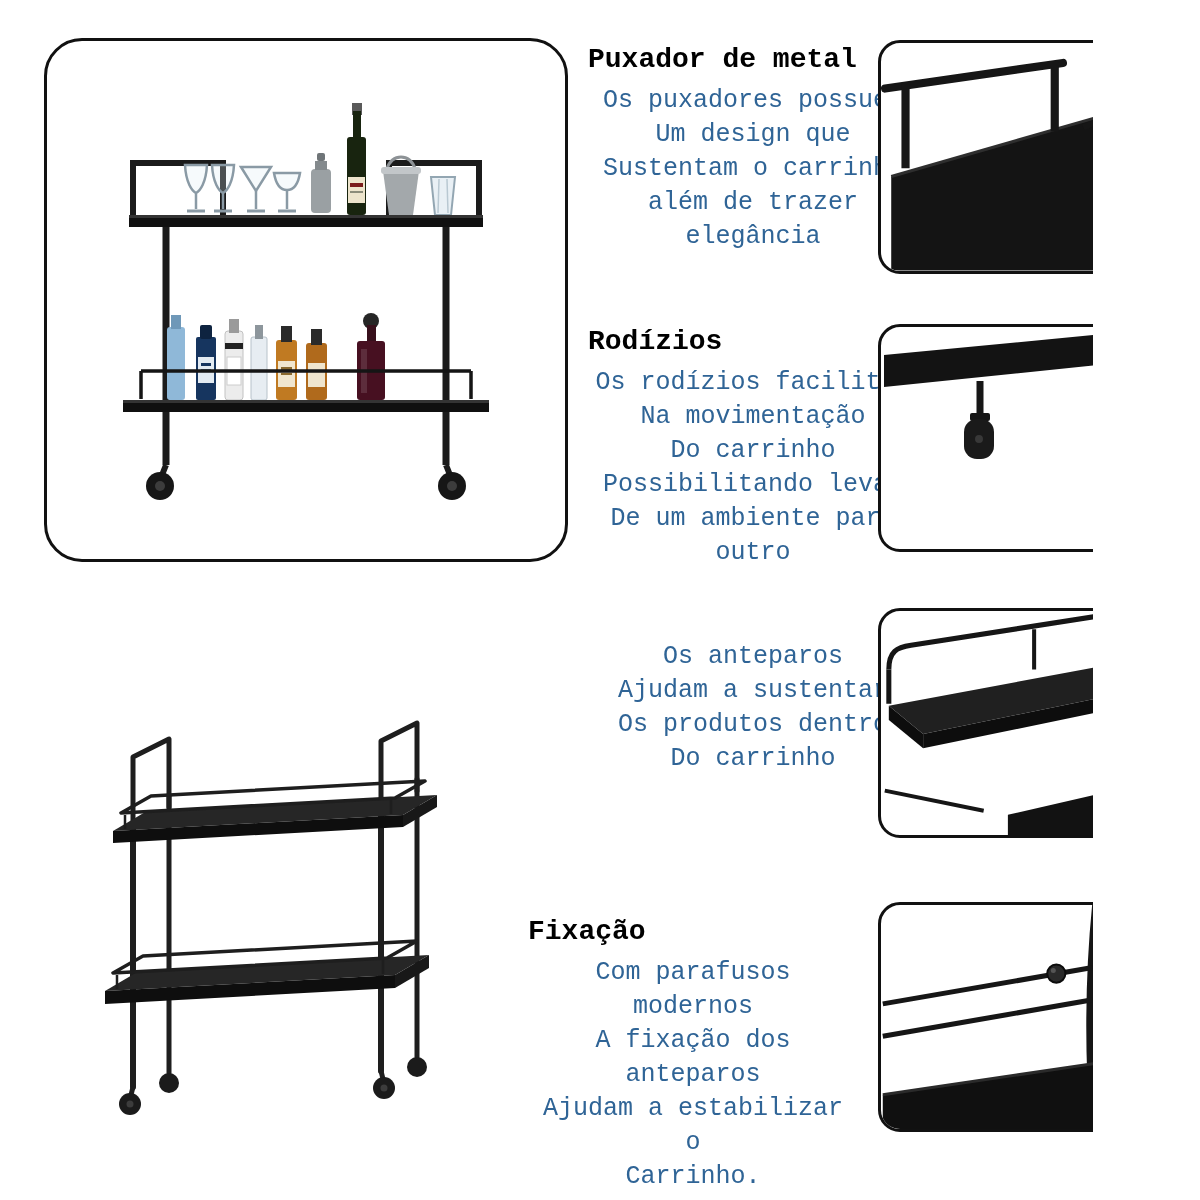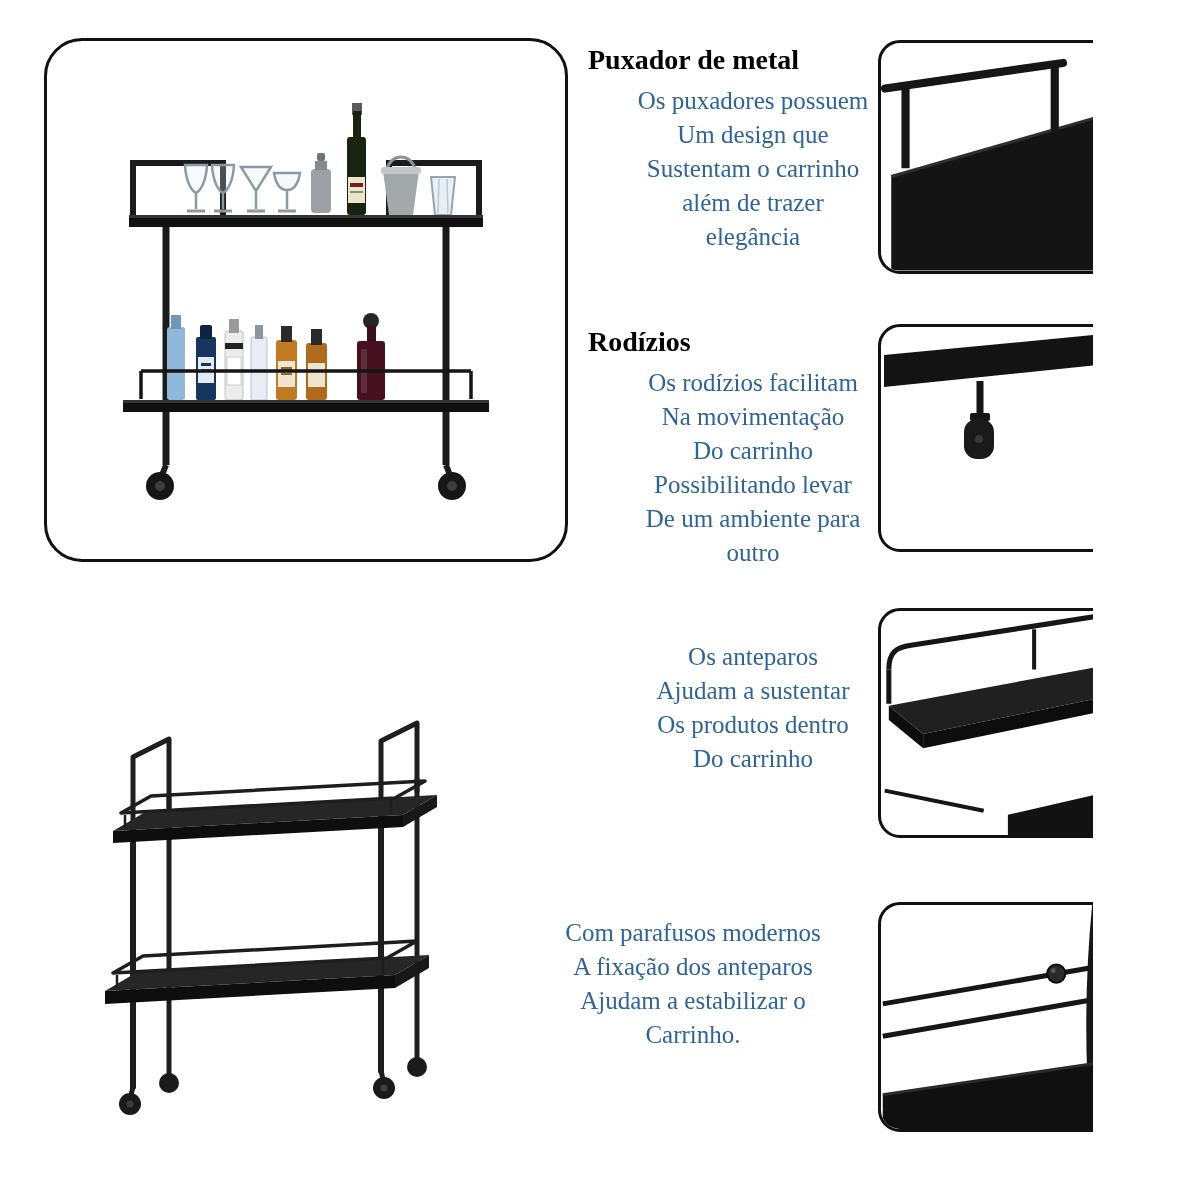--- a/index.html
+++ b/index.html
@@ -1,18 +1,18 @@
 <!DOCTYPE html>
 <html><head>
 <meta charset="utf-8">
 <style>
   html,body{margin:0;padding:0;background:#ffffff;}
   .canvas{
     position:relative;width:1093px;height:1200px;background:#ffffff;overflow:hidden;
-    font-family:Liberation Serif, serif;
+    font-family:Liberation Mono, monospace;
   }
   
   .main-photo-frame{
     position:absolute;left:44px;top:38px;width:518px;height:518px;
     border:3px solid #111;border-radius:38px;background:#ffffff;
     display:flex;align-items:center;justify-content:center;
   }
   
   .secondary-photo{
     position:absolute;left:85px;top:695px;width:410px;height:440px;
@@ -203,20 +203,21 @@
   </section>
 
   <section class="feature feature-3">
     <p>Os anteparos
 Ajudam a sustentar
 Os produtos dentro
 Do carrinho</p>
   </section>
 
   <section class="feature feature-4">
+    <h2>Fixação</h2>
     <p>Com parafusos modernos
 A fixação dos anteparos
 Ajudam a estabilizar o
 Carrinho.</p>
   </section>
 
   <div class="detail-box detail-1">
     <svg viewBox="0 0 272 222" aria-hidden="true">
       <polygon points="10,130 240,64 272,80 272,222 10,222" fill="#141414"></polygon>
       <line x1="10" y1="130" x2="240" y2="64" stroke="#2e2e2e" stroke-width="3"></line>

